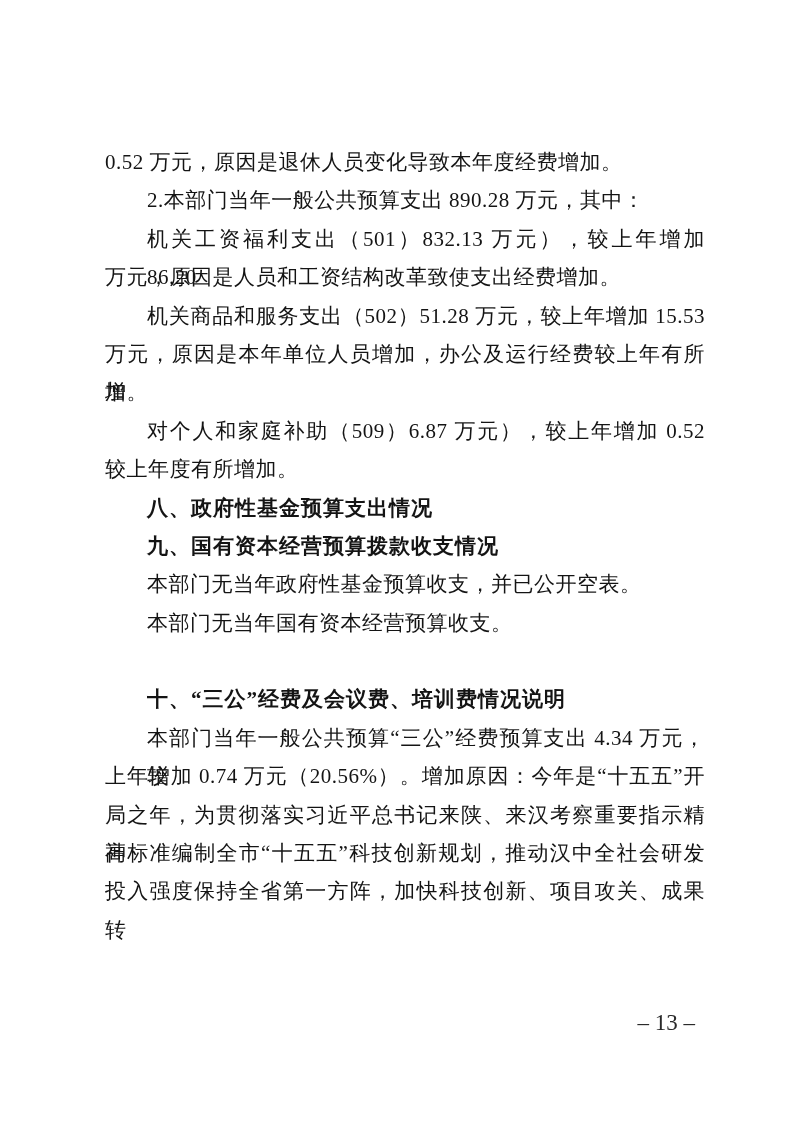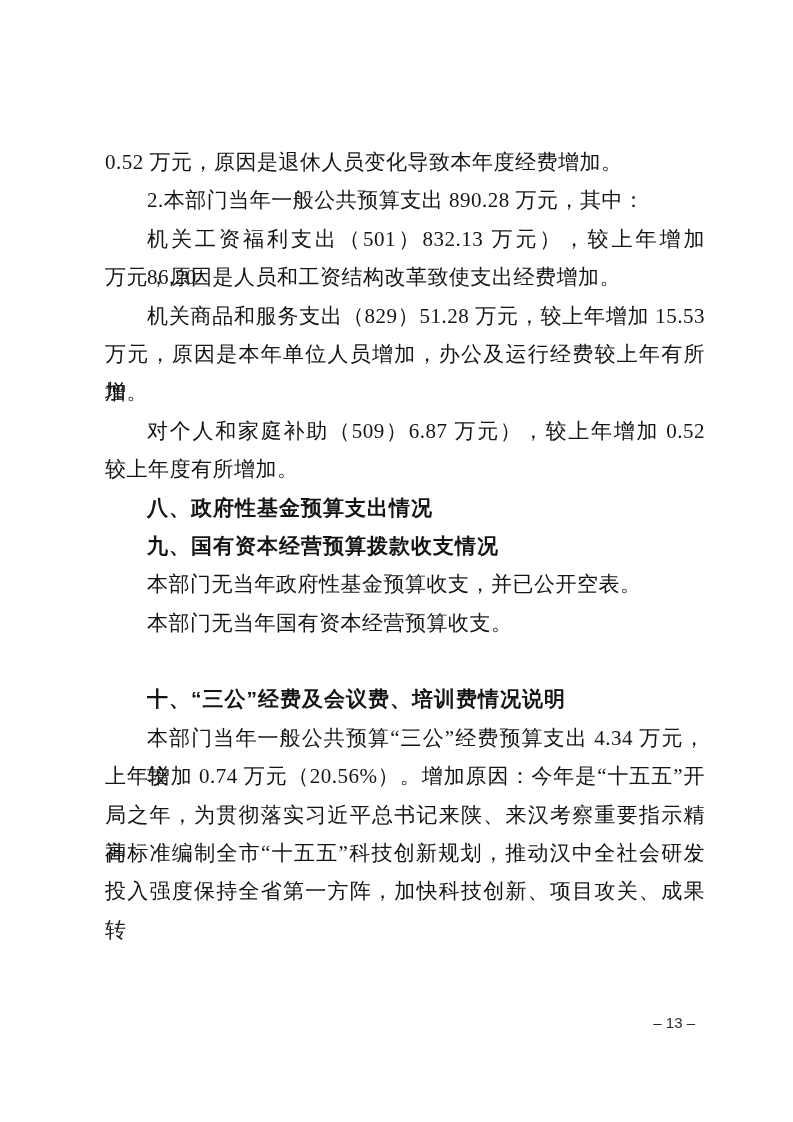--- a/index.html
+++ b/index.html
@@ -26,49 +26,49 @@
     white-space: nowrap;
   }
   .indent { padding-left: 42px; }
   .fill {
     white-space: normal;
     text-align: justify;
     text-align-last: justify;
     text-justify: inter-ideograph;
   }
   .heading {
-    font-family: Liberation Sans, sans-serif;
+    font-family: Liberation Serif, serif;
     font-weight: bold;
     letter-spacing: 1px;
   }
   .center {
     text-align: center;
     padding-left: 0;
   }
   .blank { height: 38.4px; }
   .pagenum {
     position: absolute;
     top: 1010px;
     right: 98px;
-    font-size: 15px;
+    font-size: 23px;
     line-height: 26px;
     color: #2a2a2a;
-    font-family: Liberation Sans, sans-serif;
+    font-family: Liberation Serif, serif;
   }
 </style>
 </head>
 <body>
 
 <div class="page">
   <div class="content">
     <div class="line">0.52 万元，原因是退休人员变化导致本年度经费增加。</div>
     <div class="line indent">2.本部门当年一般公共预算支出 890.28 万元，其中：</div>
     <div class="line indent fill">机关工资福利支出（501）832.13 万元），较上年增加 86.20</div>
     <div class="line">万元，原因是人员和工资结构改革致使支出经费增加。</div>
-    <div class="line indent fill">机关商品和服务支出（829）51.28 万元，较上年增加 15.53</div>
+    <div class="line indent fill">机关商品和服务支出（502）51.28 万元，较上年增加 15.53</div>
     <div class="line fill">万元，原因是本年单位人员增加，办公及运行经费较上年有所增</div>
     <div class="line">加。</div>
     <div class="line indent fill">对个人和家庭补助（509）6.87 万元），较上年增加 0.52</div>
     <div class="line">较上年度有所增加。</div>
     <div class="line indent heading">八、政府性基金预算支出情况</div>
     <div class="line indent heading">九、国有资本经营预算拨款收支情况</div>
     <div class="line indent">本部门无当年政府性基金预算收支，并已公开空表。</div>
     <div class="line indent">本部门无当年国有资本经营预算收支。</div>
     <div class="line blank"></div>
     <div class="line indent heading">十、“三公”经费及会议费、培训费情况说明</div>

